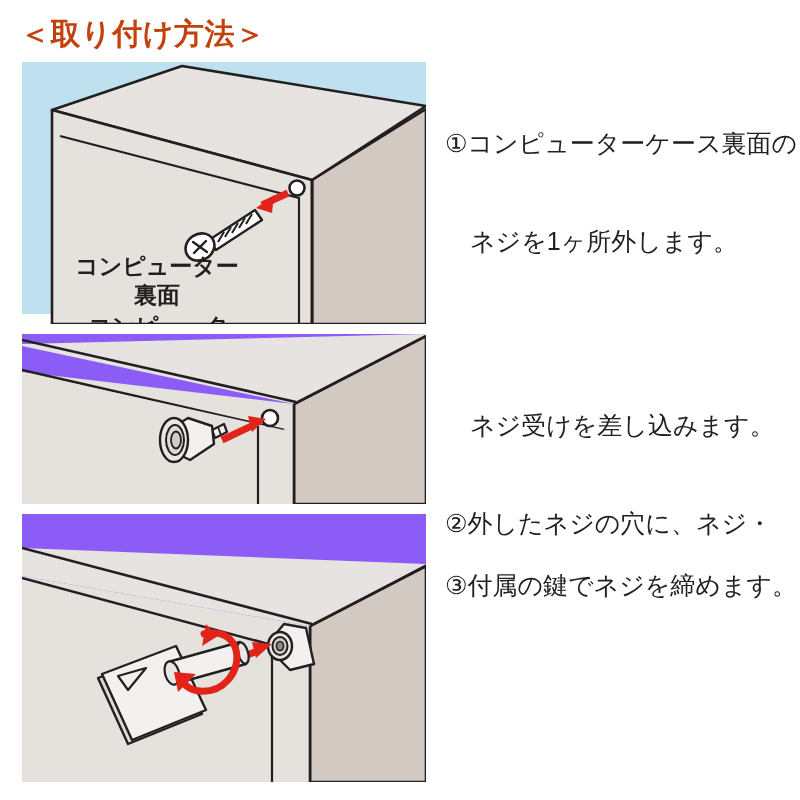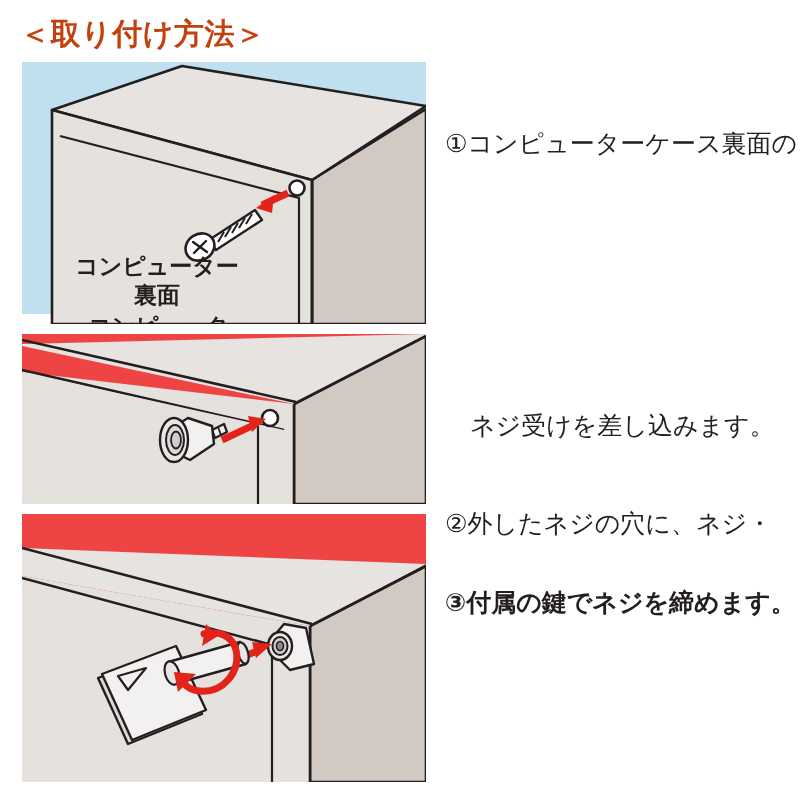--- a/index.html
+++ b/index.html
@@ -32,40 +32,40 @@
     font-weight: bold;
     letter-spacing: 0.5px;
     white-space: nowrap;
     color: #c2410c;
   }
 
   
   .panel {
     position: absolute;
     overflow: hidden;
-    background: #ef4444;
+    background: #8b5cf6;
   }
   .panel svg { display: block; }
 
   #panel-1 { left: 22px; top: 62px;  width: 404px; height: 262px; }
   #panel-2 { left: 22px; top: 334px; width: 404px; height: 170px; }
   #panel-3 { left: 22px; top: 514px; width: 404px; height: 268px; }
 
   
   .step {
     position: absolute;
     font-size: 25px;
     line-height: 1.30;
     color: #231f20;
     white-space: pre;
     letter-spacing: 0px;
   }
   #step-1 { left: 445px; top: 62px;  }
   #step-2 { left: 445px; top: 344px; }
-  #step-3 { left: 445px; top: 521px; font-weight: bold; }
+  #step-3 { left: 445px; top: 504px; }
 
   .step .line { display: block; }
   .step .line.indent { padding-left: 25px; }
 
   
   .ill-label {
     font-family: "Liberation Sans", "DejaVu Sans", sans-serif;
     font-weight: bold;
     fill: #231f20;
     font-size: 23px;
@@ -219,20 +219,21 @@
       <g fill="none" stroke="#e2231a" stroke-width="7" stroke-linecap="round">
         <path d="M 182 120 C 214 112, 224 146, 206 166 C 192 182, 166 180, 160 166"></path>
       </g>
       <polygon points="156,178 174,160 152,158" fill="#e2231a"></polygon>
       <polygon points="184,110 180,132 196,122" fill="#e2231a"></polygon>
     </svg>
   </div>
 
   <div class="step" id="step-1">
     <span class="line">①コンピューターケース裏面の</span>
+    <span class="line indent">ネジを1ヶ所外します。</span>
   </div>
 
   <div class="step" id="step-2">
     <span class="line indent">ネジ受けを差し込みます。</span>
     <span class="line">②外したネジの穴に、ネジ・</span>
   </div>
 
   <div class="step" id="step-3">
     <span class="line">③付属の鍵でネジを締めます。</span>
   </div>

